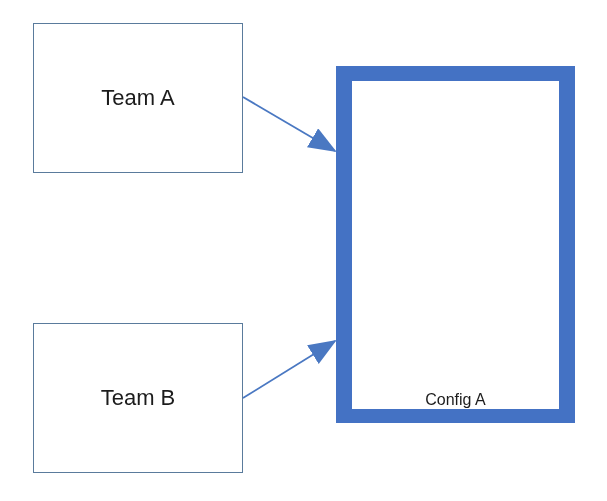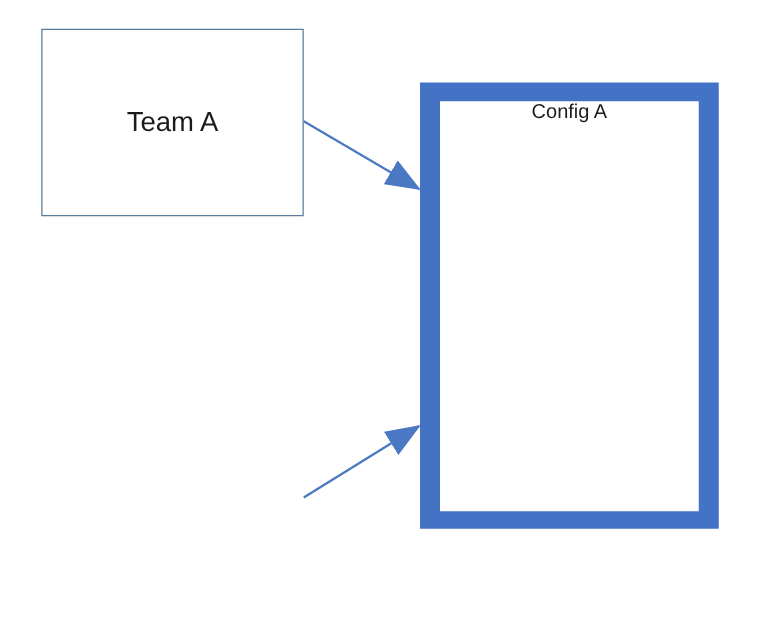--- a/index.html
+++ b/index.html
@@ -65,21 +65,21 @@
     display:flex;
     flex-direction:column;
     gap:28px;
     padding:15px 16px 14px 16px;
   }
   .config-box{
     position:relative;
     flex:1 1 0;
     background:var(--fill);
     display:flex;
-    align-items:flex-start;
+    align-items:flex-end;
     justify-content:center;
   }
 </style>
 </head>
 <body>
 
 <div class="canvas">
 
   <svg class="arrows" viewBox="0 0 607 501" xmlns="http://www.w3.org/2000/svg">
     <defs>
@@ -88,20 +88,23 @@
       </marker>
     </defs>
     <line x1="243" y1="97" x2="335" y2="151" marker-end="url(#arrowhead)"></line>
     <line x1="243" y1="398" x2="335" y2="341" marker-end="url(#arrowhead)"></line>
   </svg>
 
   <div class="node thin-box team-a">
     <span class="label">Team A</span>
   </div>
 
+  <div class="node thin-box team-b">
+    <span class="label">Team B</span>
+  </div>
 
   <div class="config-group">
     <div class="config-box">
       <span class="label">Config A</span>
     </div>
   </div>
 
 </div>
 
 </body></html>

